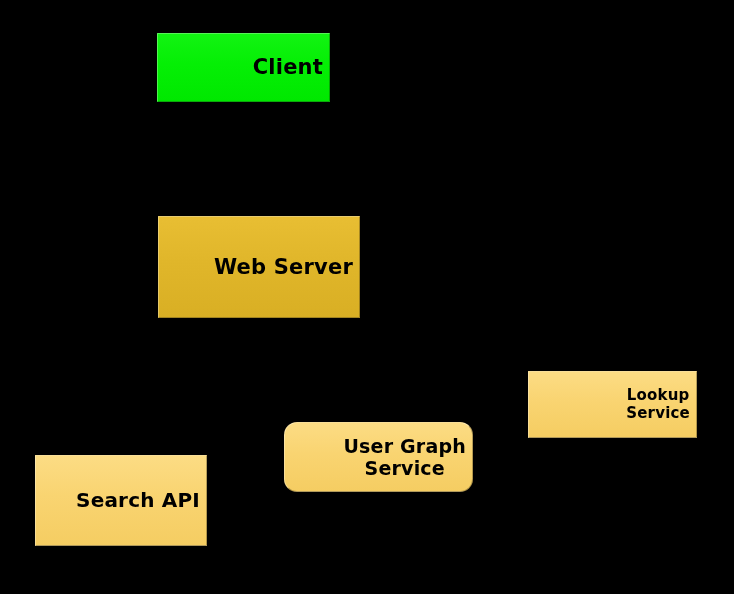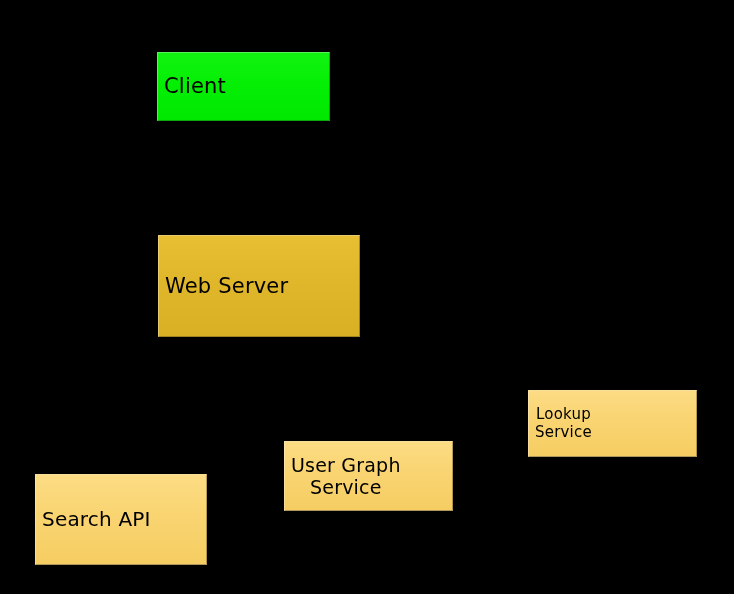--- a/index.html
+++ b/index.html
@@ -17,33 +17,32 @@
     position: relative;
     width: 734px;
     height: 594px;
     background: #000000;
   }
   .node {
     position: absolute;
     box-sizing: border-box;
     display: flex;
     align-items: center;
-    justify-content: flex-start;
+    justify-content: flex-end;
     text-align: center;
     color: #000000;
     font-family: "DejaVu Sans", sans-serif;
-    font-weight: normal;
+    font-weight: bold;
     letter-spacing: 0.2px;
     line-height: 1.18;
     border-top: 1px solid rgba(255,255,255,0.35);
     border-left: 1px solid rgba(255,255,255,0.30);
     border-right: 1px solid rgba(0,0,0,0.28);
     border-bottom: 1px solid rgba(0,0,0,0.30);
     box-shadow: 2px 3px 4px rgba(0,0,0,0.85);
-    margin-top: 19px;
     -webkit-font-smoothing: none;
   }
   .node .label {
     display: block;
     white-space: pre-line;
     padding: 0 6px;
   }
 
   
   #node-client {
@@ -72,24 +71,25 @@
     width: 172px;
     height: 91px;
     background: linear-gradient(180deg, #fcdc84 0%, #f9d471 45%, #f5cd62 100%);
     font-size: 20px;
   }
 
   
   #node-user-graph-service {
     left: 284px;
     top: 422px;
-    width: 169px;
+    width: 189px;
     height: 70px;
     background: linear-gradient(180deg, #fcdc84 0%, #f9d471 45%, #f5cd62 100%);
     font-size: 19px;
+    border-radius: 13px;
   }
 
   
   #node-lookup-service {
     left: 528px;
     top: 371px;
     width: 169px;
     height: 67px;
     background: linear-gradient(180deg, #fcdc84 0%, #f9d471 45%, #f5cd62 100%);
     font-size: 15px;

